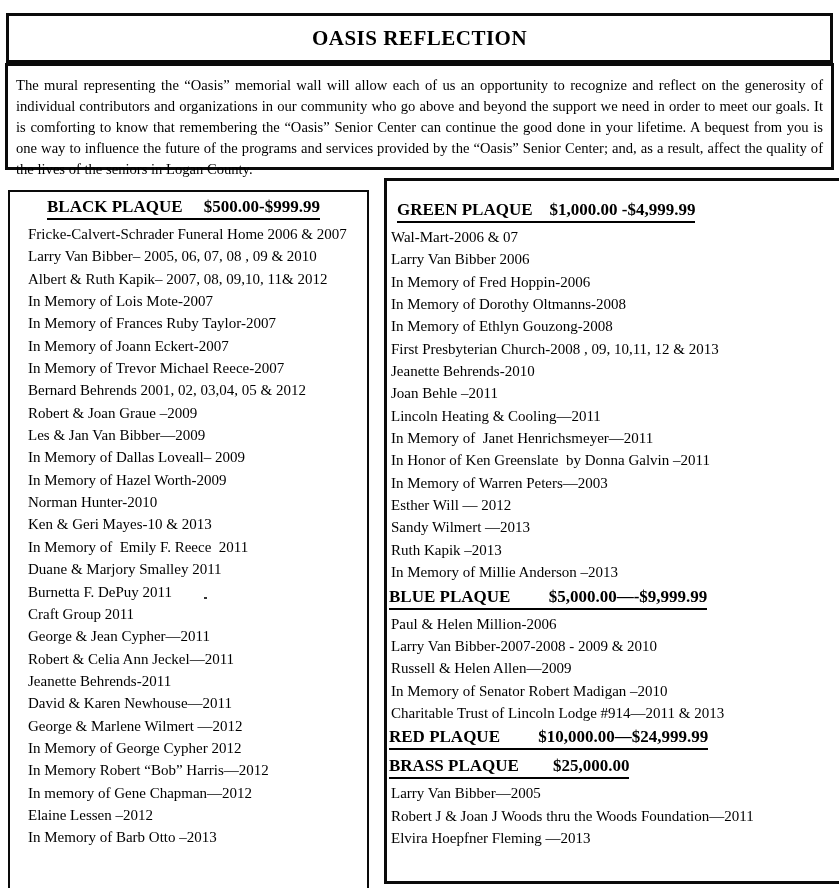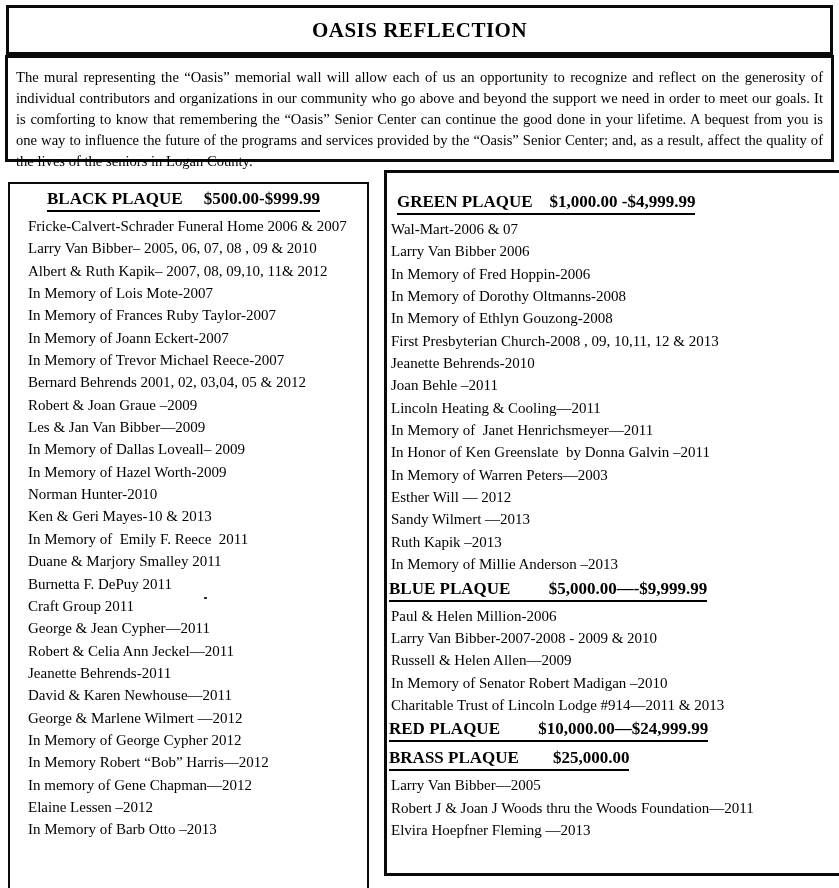--- a/index.html
+++ b/index.html
@@ -13,20 +13,21 @@
     position: relative;
     font-family: "Liberation Serif", serif;
     color: #000;
     overflow: hidden;
   }
   .box {
     position: absolute;
     border: 3px solid #0a0a0a;
     box-sizing: border-box;
     background: #fff;
+    margin-top: 8px;
   }
   
   .title-box {
     left: 6px; top: 5px;
     width: 827px; height: 50px;
     display: flex;
     align-items: center;
     justify-content: center;
   }
   .page-title {

